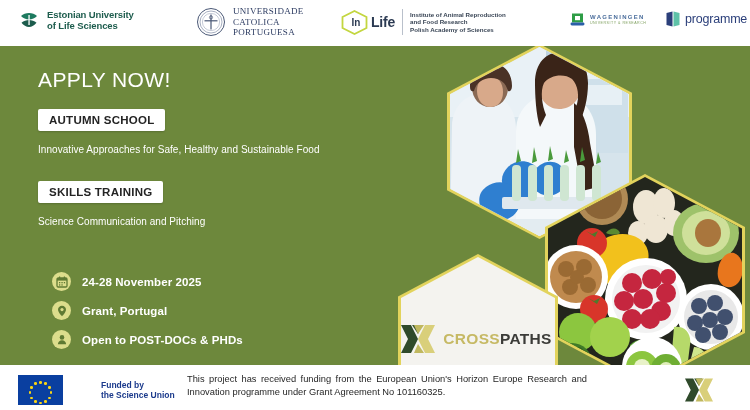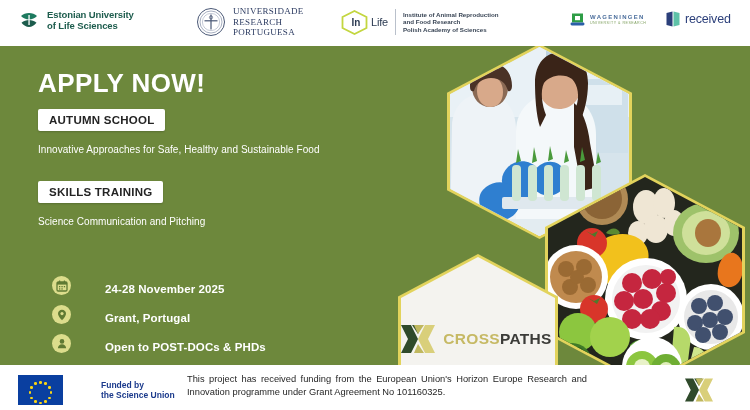--- a/index.html
+++ b/index.html
@@ -29,21 +29,21 @@
   .ucp-text{font-family:Liberation Serif, serif;font-size:9px;line-height:10.5px;color:#2e3d63;letter-spacing:0.3px;}
 
   
   .logo-inlife{left:341px;top:9px;}
   .inlife-hex{width:27px;height:25px;position:relative;flex:0 0 auto;}
   .inlife-in{
     position:absolute;left:0;top:0;width:30px;height:25px;
     display:flex;align-items:center;justify-content:center;
     font-size:10px;font-weight:700;color:#2b3a52;
   }
-  .inlife-life{font-size:11px;font-weight:400;color:#2b3a52;margin-left:3px;letter-spacing:-0.2px;}
+  .inlife-life{font-size:14px;font-weight:700;color:#2b3a52;margin-left:3px;letter-spacing:-0.2px;}
   .inlife-div{width:1px;height:26px;background:#b9c0cb;margin:0 7px;}
   .inlife-sub{font-size:6.2px;line-height:7.6px;color:#3a4656;font-weight:700;}
 
   
   .logo-wag{left:570px;top:12px;}
   .wag-mark{width:15px;height:15px;margin-right:5px;flex:0 0 auto;}
   .wag-text1{font-size:6px;letter-spacing:1.3px;color:#4b6e9c;font-weight:600;line-height:7px;}
   .wag-text2{font-size:3.6px;letter-spacing:0.5px;color:#7fa05f;line-height:5px;}
 
   
@@ -52,41 +52,41 @@
   .inno-text{font-size:12.5px;color:#2b3f7a;font-weight:500;letter-spacing:-0.2px;}
 
   
   .body-green{
     position:absolute;left:0;top:46px;width:750px;height:319px;
     background:#6d883c;overflow:hidden;
   }
 
   .apply-now{
     position:absolute;left:38px;top:22px;
-    font-size:26px;font-weight:700;color:#ffffff;letter-spacing:0.4px;
+    font-size:21px;font-weight:400;color:#ffffff;letter-spacing:0.4px;
   }
 
   .badge{
     position:absolute;background:#ffffff;
     padding:5px 11px 5px 11px;border-radius:2px;
     font-size:11.5px;font-weight:700;color:#242424;letter-spacing:0.25px;
     box-shadow:0 1px 2px rgba(0,0,0,.18);
   }
   .badge-autumn{left:38px;top:63px;}
   .badge-skills{left:38px;top:135px;}
 
   .sub{
     position:absolute;font-size:10px;font-weight:400;color:#ffffff;letter-spacing:0.05px;
   }
   .sub-autumn{left:38px;top:98px;}
   .sub-skills{left:38px;top:170px;}
 
   
   .info-list{position:absolute;left:52px;top:222px;}
-  .info-row{display:flex;align-items:flex-end;height:27px;margin-bottom:2px;gap:23px;}
+  .info-row{display:flex;align-items:center;height:27px;margin-bottom:2px;}
   .info-ico{
     width:19px;height:19px;border-radius:50%;background:#dcdd8c;
     display:flex;align-items:center;justify-content:center;margin-right:11px;flex:0 0 auto;
   }
   .info-ico svg{display:block;}
   .info-txt{font-size:11.5px;font-weight:700;color:#ffffff;letter-spacing:0.1px;}
 
   
   .hex{position:absolute;}
   .hex-shape{
@@ -159,21 +159,21 @@
           <circle cx="15" cy="15" r="13.5" fill="none" stroke="#4a5876" stroke-width="1"></circle>
           <circle cx="15" cy="15" r="11" fill="none" stroke="#6c7896" stroke-width="0.6"></circle>
           <circle cx="15" cy="15" r="8.6" fill="none" stroke="#8d97ae" stroke-width="0.5"></circle>
           <rect x="14.4" y="7.5" width="1.2" height="15" fill="#4a5876"></rect>
           <rect x="8.5" y="13.2" width="13" height="1.2" fill="#4a5876"></rect>
           <circle cx="15" cy="10.4" r="1.6" fill="none" stroke="#4a5876" stroke-width="0.7"></circle>
         </svg>
       </div>
       <div>
         <div class="ucp-text">UNIVERSIDADE</div>
-        <div class="ucp-text">RESEARCH</div>
+        <div class="ucp-text">CATOLICA</div>
         <div class="ucp-text">PORTUGUESA</div>
       </div>
     </div>
 
     <div class="logo logo-inlife">
       <div class="inlife-hex">
         <svg width="27" height="25" viewBox="0 0 27 25" style="position:absolute;left:0;top:0;">
           <polygon points="13.5,1 25.5,7 25.5,18 13.5,24 1.5,18 1.5,7" fill="none" stroke="#c3d63f" stroke-width="1.8"></polygon>
         </svg>
         <div class="inlife-in">In</div>
@@ -201,21 +201,21 @@
       </div>
     </div>
 
     <div class="logo logo-inno">
       <div class="inno-mark">
         <svg width="14" height="16" viewBox="0 0 14 16">
           <path d="M0.5 2 L6.5 0.5 L6.5 15.5 L0.5 14 Z" fill="#2b3f7a"></path>
           <path d="M7.5 0.5 L13.5 2 L13.5 14 L7.5 15.5 Z" fill="#5ec2a8"></path>
         </svg>
       </div>
-      <div class="inno-text">received</div>
+      <div class="inno-text">programme</div>
     </div>
   </div>
 
   <div class="body-green">
 
     <div class="apply-now">APPLY NOW!</div>
 
     <div class="badge badge-autumn">AUTUMN SCHOOL</div>
     <div class="sub sub-autumn">Innovative Approaches for Safe, Healthy and Sustainable Food</div>
 

